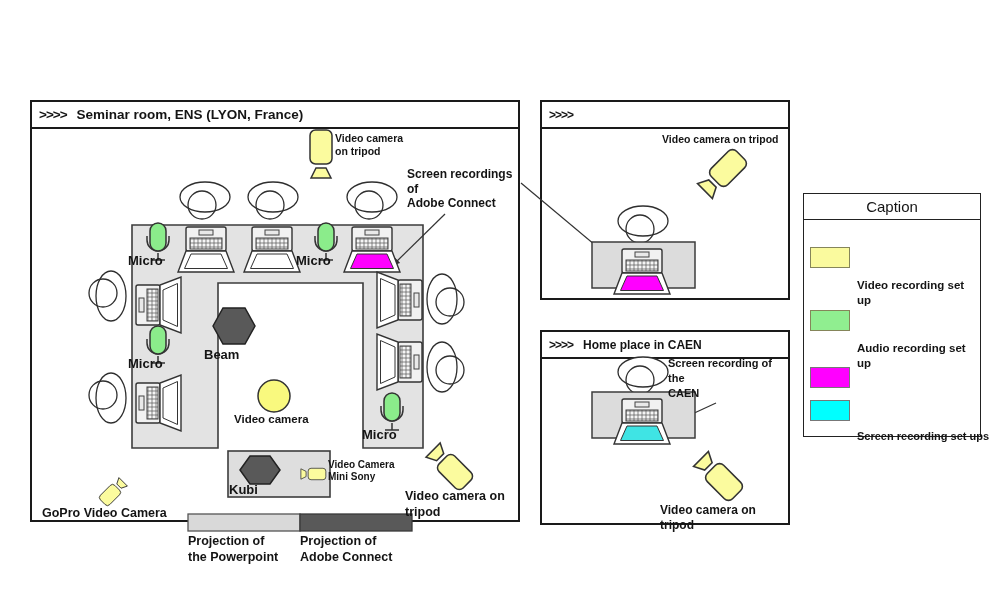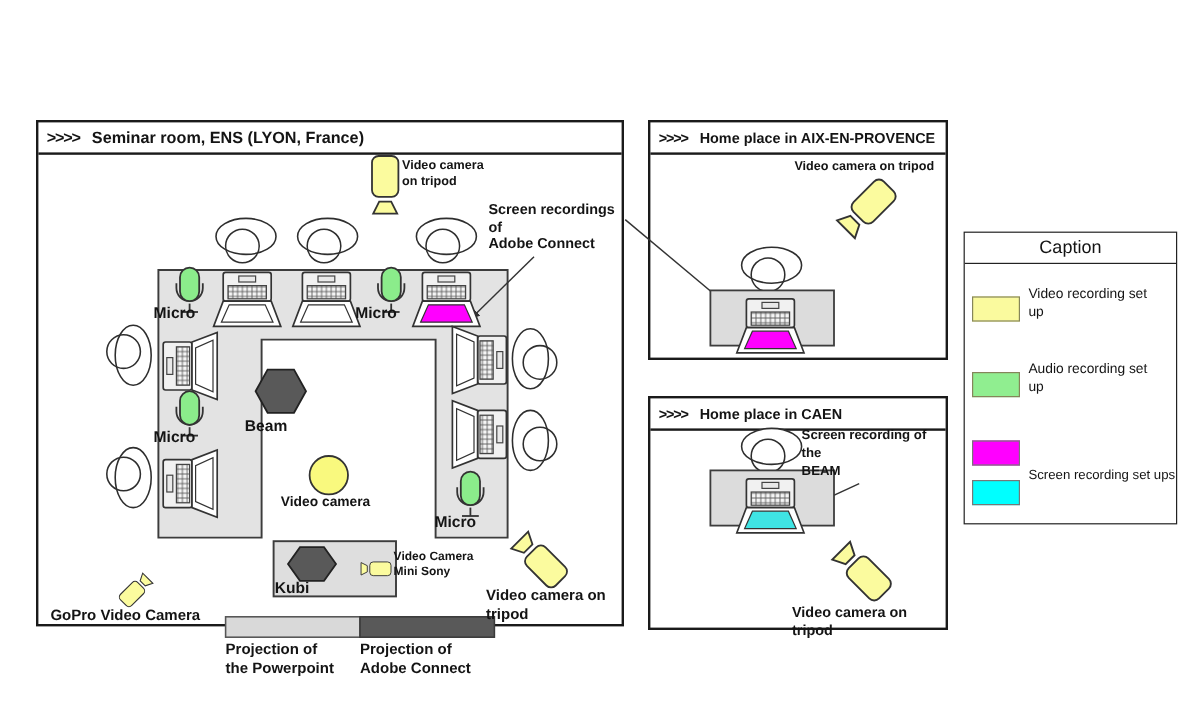--- a/index.html
+++ b/index.html
@@ -20,39 +20,38 @@
   .lbl{position:absolute;z-index:3;font-weight:700;line-height:1.25;}
   .c{text-align:left;} .pre{white-space:pre-line;}
   .s10{font-size:10px;} .s105{font-size:10.5px;} .s11{font-size:11px;}
   .s115{font-size:11.5px;} .s12{font-size:12px;} .s125{font-size:12.5px;} .s13{font-size:13px;}
   
   #caption-box{position:absolute;left:803px;top:193px;width:178px;height:244px;
                border:1.5px solid #222;box-sizing:border-box;background:#fff;z-index:1;}
   #caption-head{height:25px;border-bottom:1.5px solid #222;display:flex;align-items:center;
                 justify-content:center;font-size:15px;}
   .swatch{position:absolute;width:40px;height:21px;border:1px solid #85855a;box-sizing:border-box;z-index:3;}
-  .legend-lbl{position:absolute;z-index:3;font-size:11.5px;font-weight:400;line-height:1.32;white-space:pre-line;}
+  .legend-lbl{position:absolute;z-index:3;font-size:11.5px;font-weight:700;line-height:1.32;white-space:pre-line;margin-top:40px;}
 </style>
 </head>
 <body>
 
 <div id="stage">
 
 
   <div class="panel" id="p-seminar">
     <div class="phead">
       <span class="chev">&gt;&gt;&gt;&gt;</span>
       <span>Seminar room, ENS (LYON, France)</span>
     </div>
   </div>
 
   <div class="panel" id="p-aix">
     <div class="phead">
       <span class="chev">&gt;&gt;&gt;&gt;</span>
-      <span>Home place in AIX-EN-PROVENCE</span>
     </div>
   </div>
 
   <div class="panel" id="p-caen">
     <div class="phead">
       <span class="chev">&gt;&gt;&gt;&gt;</span>
       <span>Home place in CAEN</span>
     </div>
   </div>
 
@@ -172,16 +171,16 @@
 tripod</div>
   <div class="lbl s125" style="left:42px;top:506px;width:170px;">GoPro Video Camera</div>
   <div class="lbl s125 c pre" style="left:188px;top:534px;width:112px;">Projection of
 the Powerpoint</div>
   <div class="lbl s125 c pre" style="left:300px;top:534px;width:112px;">Projection of
 Adobe Connect</div>
 
   <div class="lbl s105 c" style="left:662px;top:133px;width:122px;">Video camera on tripod</div>
 
   <div class="lbl s11 c pre" style="left:668px;top:356px;width:122px;line-height:1.35;">Screen recording of the
-BEAM</div>
+CAEN</div>
   <div class="lbl s12 c" style="left:660px;top:503px;width:132px;">Video camera on tripod</div>
 
 </div>
 
 </body></html>

